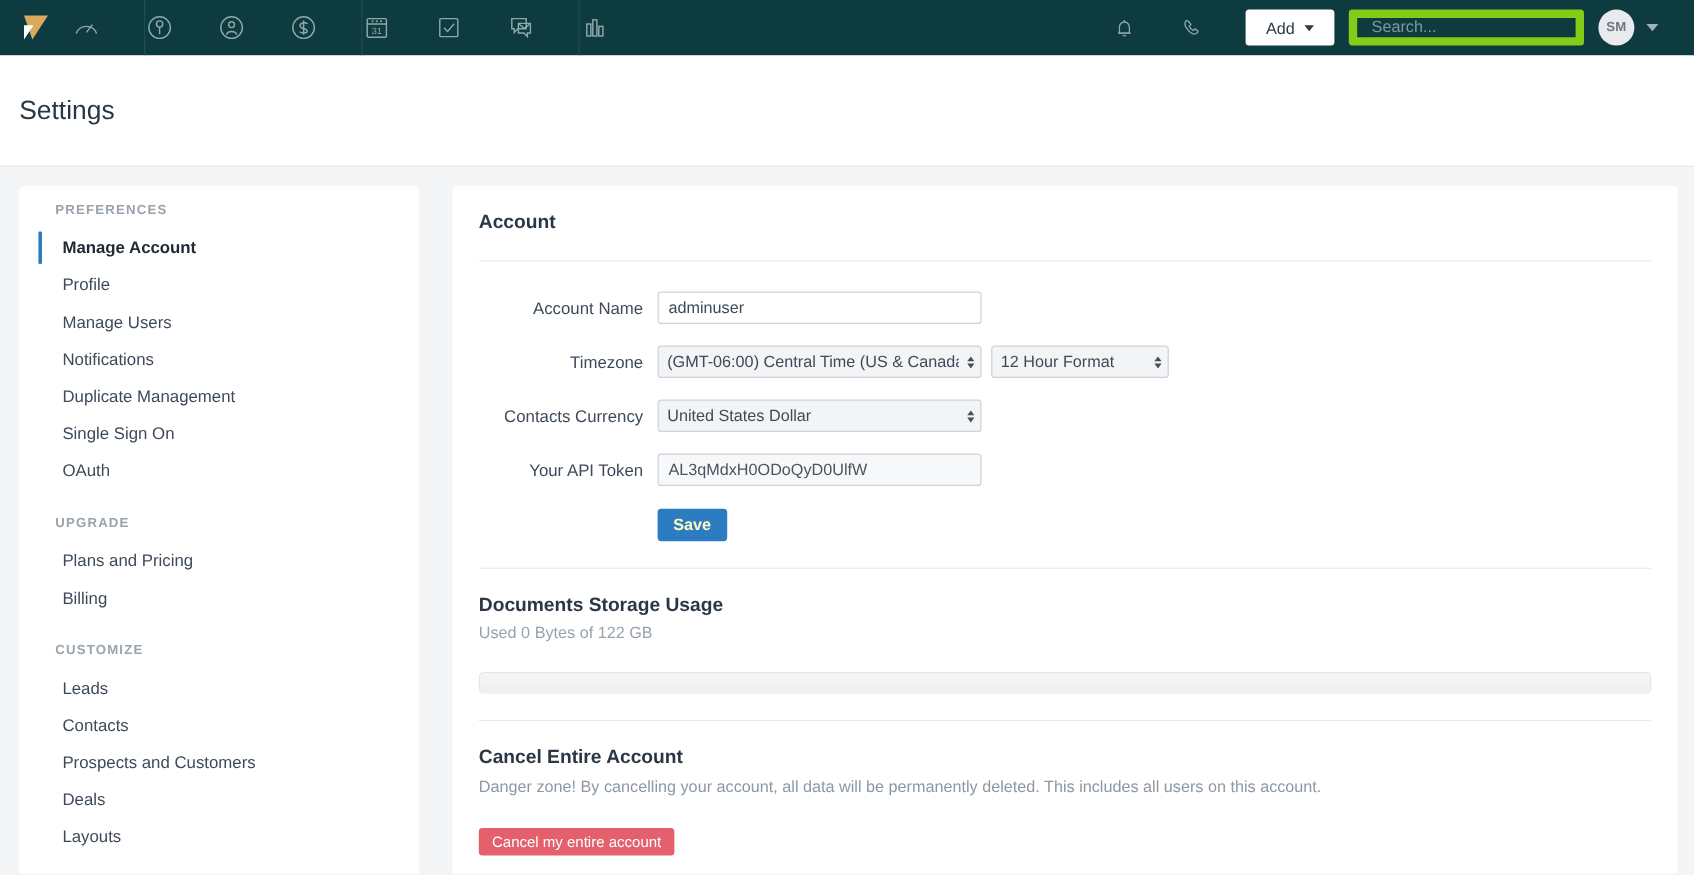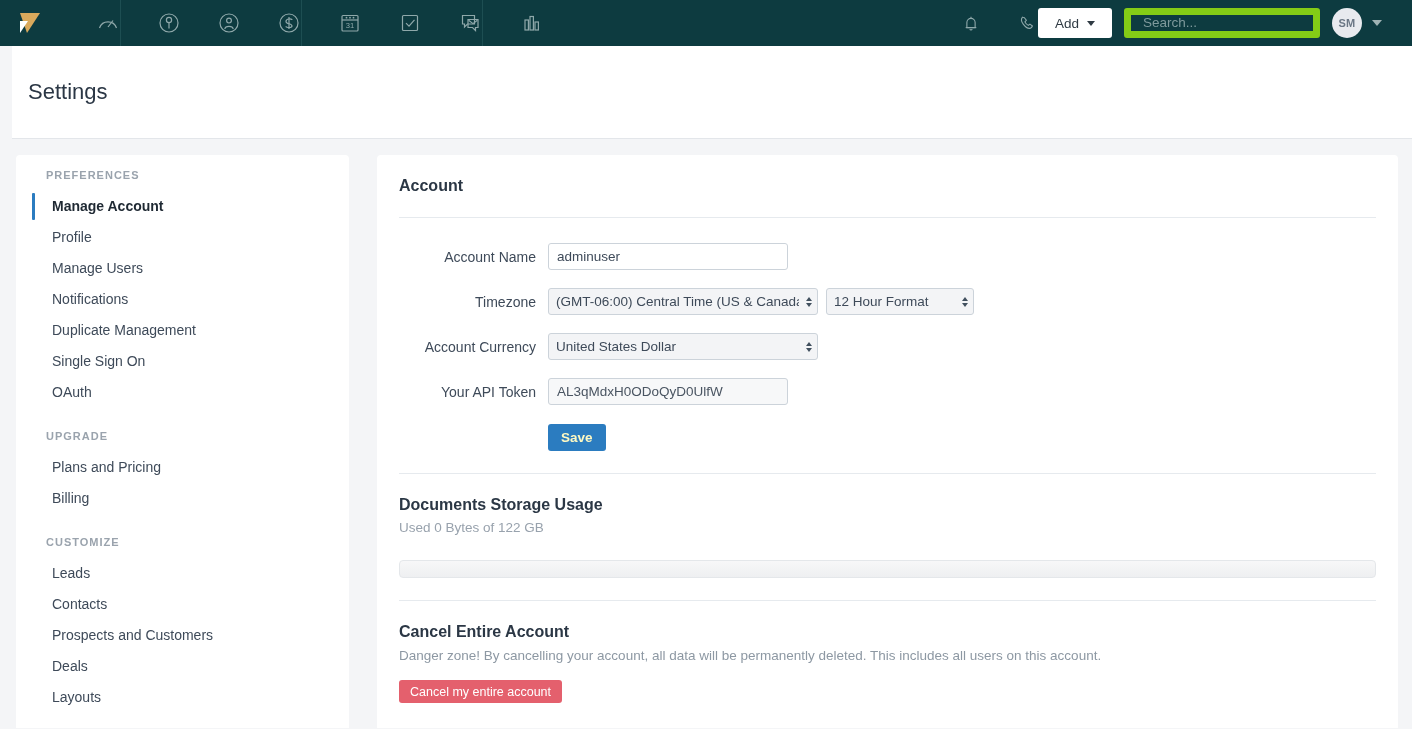--- a/index.html
+++ b/index.html
@@ -21,21 +21,21 @@
     position: relative;
   }
   .nav-left { display: flex; align-items: center; height: 46px; }
   .nav-group {
     display: flex; align-items: center; height: 46px;
     border-right: 1px solid #1d4e52;
   }
   .nav-group.first { border-right: 1px solid #1d4e52; }
   .nav-icon {
     width: 60px; height: 30px;
-    display: flex; align-items: center; justify-content: flex-end;
+    display: flex; align-items: center; justify-content: flex-start;
     cursor: pointer;
   }
   .nav-icon svg { display: block; }
   .nav-icon .stroke { stroke: #8fa8aa; fill: none; stroke-width: 1.2; }
 
   .logo-wrap { width: 60px; height: 46px; display:flex; align-items:center; justify-content:center;}
 
   .nav-right {
     position: absolute; right: 16px; top: 0; height: 46px;
     display: flex; align-items: center; padding-right: 6px;
@@ -84,21 +84,20 @@
     margin-right: 8px; cursor: pointer;
   }
 
   
   .page-header {
     background: #ffffff;
     height: 93px;
     border-bottom: 1px solid #e3e6ea;
     display: flex; align-items: center;
     padding-left: 16px;
-    margin-left: 12px;
   }
   .page-title { font-size: 22px; color: #2b3745; font-weight: 400; }
 
   
   .body-wrap {
     display: flex;
     padding: 16px 14px 0 16px;
     gap: 28px;
     height: calc(729px - 46px - 94px);
   }
@@ -149,21 +148,21 @@
     display: flex; align-items: center;
     margin-top: 18px;
   }
   .form-row.first { margin-top: 25px; }
   .form-label {
     width: 149px; text-align: right;
     font-size: 14px; color: #3e4a59;
     padding-right: 12px;
   }
   .txt-input {
-    width: 240px; height: 27px;
+    width: 270px; height: 27px;
     border: 1px solid #ccd3da; border-radius: 3px;
     background: #fff; color: #3e4a59;
     font-size: 13.5px; padding: 0 8px;
     font-family: "Liberation Sans", sans-serif;
     outline: none;
   }
   .txt-input.readonly { background: #f7f8f9; color: #4a5562; }
   .sel {
     height: 27px; border: 1px solid #ccd3da; border-radius: 3px;
     background: #f3f4f6; color: #3e4a59;
@@ -395,21 +394,21 @@
       <div class="sel sel-fmt">
         <span class="sel-text">12 Hour Format</span>
         <span class="spin">
             <i class="up"></i>
             <i class="dn"></i>
           </span>
       </div>
     </div>
 
     <div class="form-row">
-      <div class="form-label">Account Currency</div>
+      <div class="form-label">Contacts Currency</div>
       <div class="sel sel-cur">
         <span class="sel-text">United States Dollar</span>
         <span class="spin">
             <i class="up"></i>
             <i class="dn"></i>
           </span>
       </div>
     </div>
 
     <div class="form-row">
@@ -425,18 +424,18 @@
     <hr class="hr" style="margin-top:22px">
 
     <div class="sub-heading">Documents Storage Usage</div>
     <div class="sub-note">Used 0 Bytes of 122 GB</div>
     <div class="progress-track"></div>
 
     <hr class="hr" style="margin-top:22px">
 
     <div class="sub-heading">Cancel Entire Account</div>
     <div class="danger-note">Danger zone! By cancelling your account, all data will be permanently deleted. This includes all users on this account.</div>
-    <div style="margin-top:17px">
+    <div style="margin-top:27px">
       <button class="btn btn-danger">Cancel my entire account</button>
     </div>
 
   </div>
 </div>
 
 </body></html>

